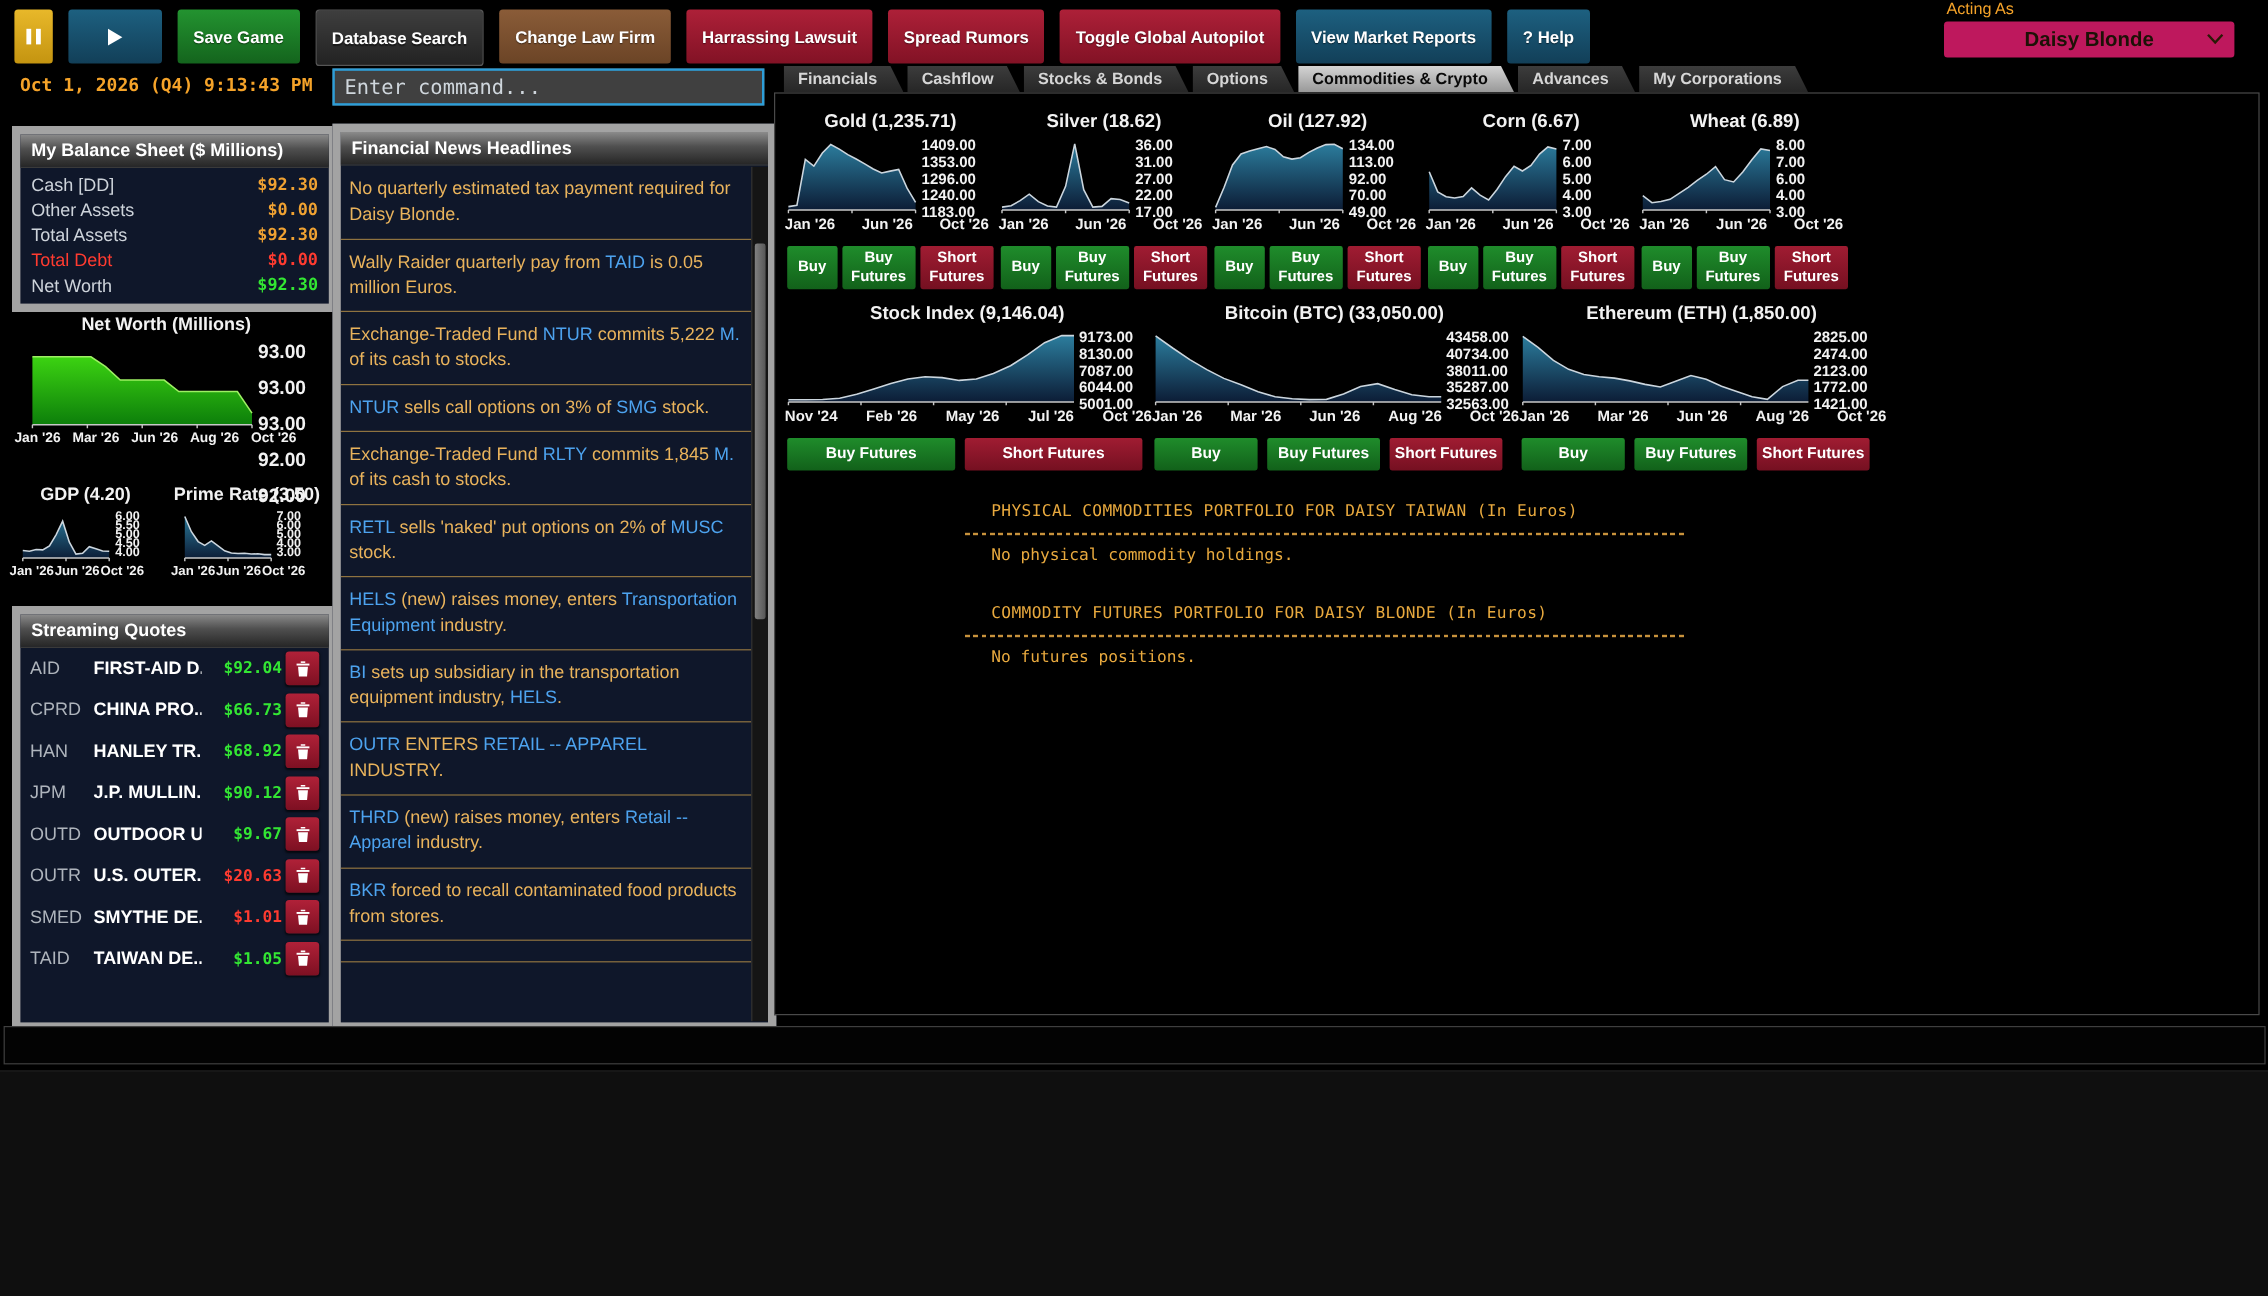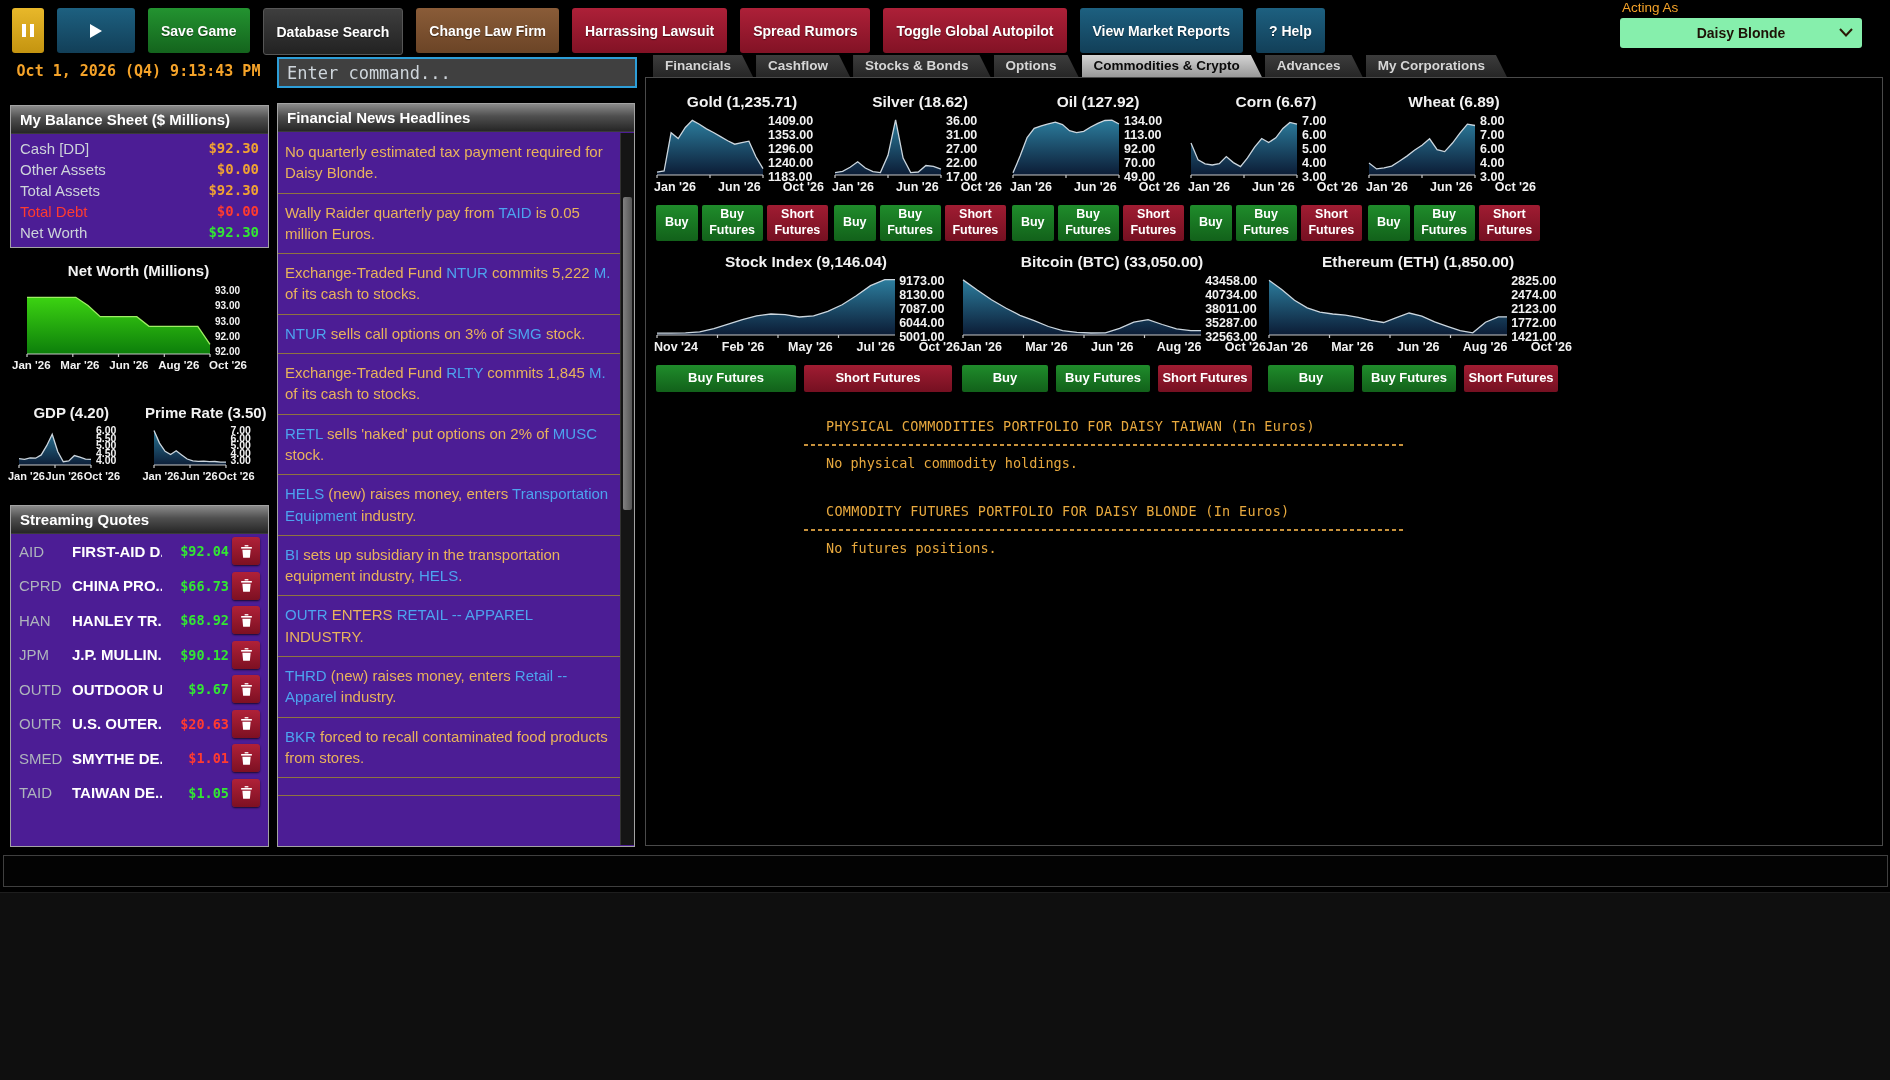--- a/index.html
+++ b/index.html
@@ -17,26 +17,26 @@
   .s-green{background:linear-gradient(#239330,#14641d);}
   .s-charcoal{background:linear-gradient(#3e3e3e,#222);border:1px solid #565656;}
   .s-brown{background:linear-gradient(#8a5c38,#6b4426);}
   .s-crimson{background:linear-gradient(#ad2038,#821225);}
   .play-btn{padding:0 33px;}
   .pbar{display:inline-block;width:4px;height:13px;background:#fff;margin:0 2px;}
   .ptri{display:inline-block;width:0;height:0;border-left:12px solid #fff;border-top:7px solid transparent;border-bottom:7px solid transparent;}
 
   .acting{position:absolute;right:28px;top:0;width:242px;}
   .acting-label{color:#f5a329;font-size:13.5px;margin:0 0 3px 2px;}
-  .acting-select{position:relative;height:30px;background:#86efac;border-radius:3px;display:flex;align-items:center;
-    justify-content:center;color:#1d1206;font-size:14px;font-weight:600;cursor:pointer;}
+  .acting-select{position:relative;height:30px;background:#be185d;border-radius:3px;display:flex;align-items:center;
+    justify-content:center;color:#1d1206;font-size:17px;font-weight:600;cursor:pointer;}
   .acting-select svg{position:absolute;right:9px;top:10px;}
 
   
-  .panel{position:absolute;background:#4c1d95;border:1px solid #a3a3a3;}
+  .panel{position:absolute;background:#0f172a;border:7px solid #a3a3a3;}
   .phdr{background:linear-gradient(#8b8b8b,#4f4f4f 45%,#262626);color:#fff;font-weight:bold;font-size:15px;
     padding:5px 9px;border-bottom:1px solid #3a3a3a;}
 
   .date{position:absolute;left:10px;top:62px;width:257px;text-align:center;color:#f5a329;
     font-family:"DejaVu Sans Mono",monospace;font-weight:bold;font-size:15px;}
 
   .balance{left:10px;top:105px;width:257px;height:141px;}
   .brow{display:flex;justify-content:space-between;padding:0 9px;line-height:21px;font-size:15px;color:#cdd3da;}
   .brows{padding-top:4px;text-align:center;}
   .bval{font-family:"DejaVu Sans Mono",monospace;font-weight:bold;font-size:14px;}
@@ -178,21 +178,21 @@
           </defs>
           <polygon points="1.0,12.3 13.2,12.3 25.4,12.3 37.6,12.3 49.8,12.3 62.0,20.5 74.2,31.7 86.4,31.7 98.6,31.7 110.8,31.7 123.0,41.3 135.2,41.3 147.4,41.3 159.6,41.3 171.8,41.3 184.0,59.3 184,69 1,69" fill="url(#g-net_worth)"></polygon>
           <polyline points="1.0,12.3 13.2,12.3 25.4,12.3 37.6,12.3 49.8,12.3 62.0,20.5 74.2,31.7 86.4,31.7 98.6,31.7 110.8,31.7 123.0,41.3 135.2,41.3 147.4,41.3 159.6,41.3 171.8,41.3 184.0,59.3" fill="none" stroke="#9df063" stroke-width="1.3"></polyline>
           <line x1="1" y1="69" x2="184" y2="69" stroke="#c8c8c8" stroke-width="1.2"></line>
           <line x1="1.0" y1="69" x2="1.0" y2="72" stroke="#c8c8c8" stroke-width="1.2"></line>
           <line x1="46.8" y1="69" x2="46.8" y2="72" stroke="#c8c8c8" stroke-width="1.2"></line>
           <line x1="92.5" y1="69" x2="92.5" y2="72" stroke="#c8c8c8" stroke-width="1.2"></line>
           <line x1="138.3" y1="69" x2="138.3" y2="72" stroke="#c8c8c8" stroke-width="1.2"></line>
           <line x1="184.0" y1="69" x2="184.0" y2="72" stroke="#c8c8c8" stroke-width="1.2"></line>
         </svg>
-        <div class="yticks" style="height:72px;width:46px;font-size:10px;">
+        <div class="yticks" style="height:72px;width:46px;font-size:16px;gap:12px;">
           <div>93.00</div>
           <div>93.00</div>
           <div>93.00</div>
           <div>92.00</div>
           <div>92.00</div>
         </div>
       </div>
       <div class="xticks" style="width:231px;font-size:11.5px">
         <span>Jan '26</span>
         <span>Mar '26</span>

